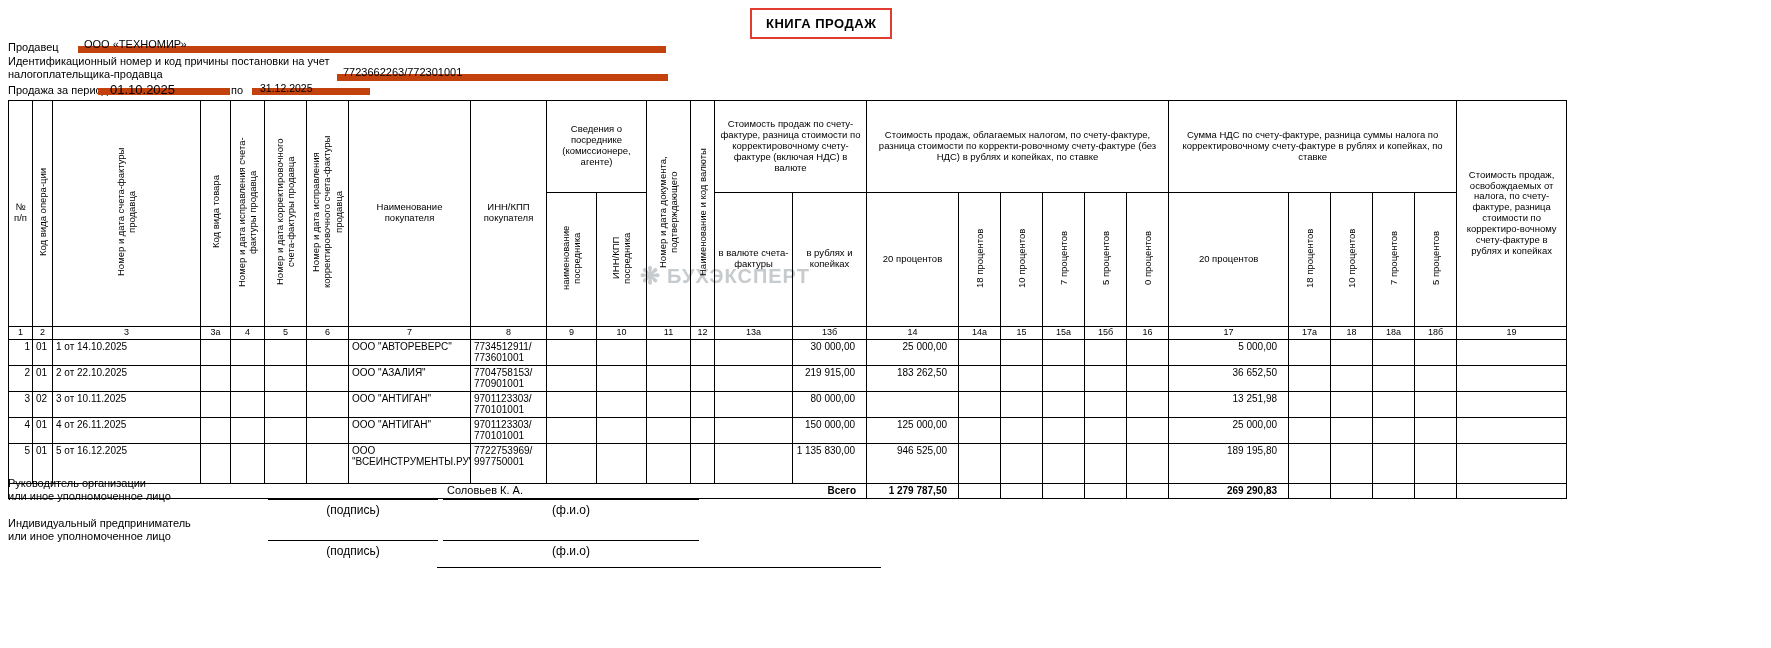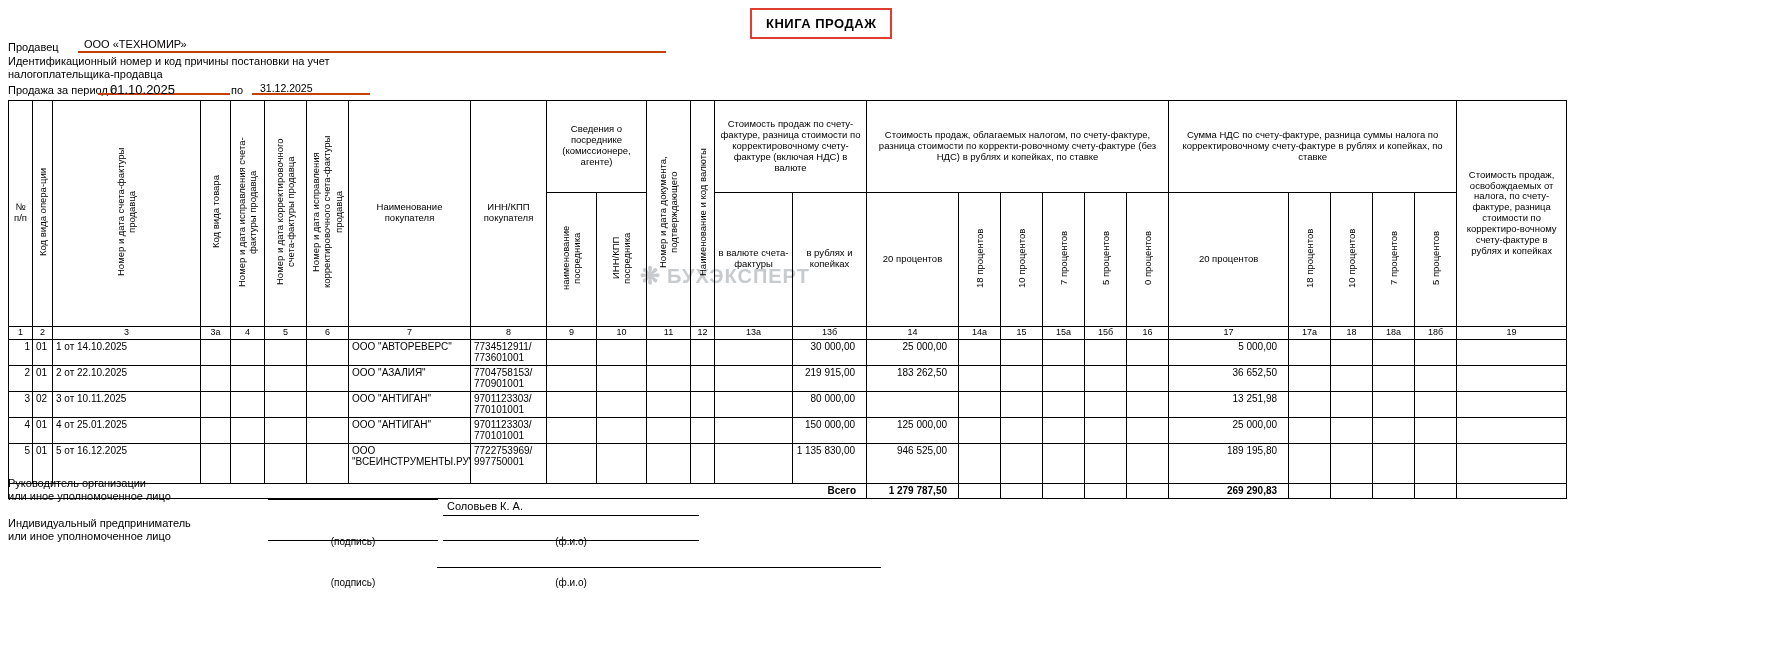--- a/index.html
+++ b/index.html
@@ -7,21 +7,21 @@
   .page { position: relative; width: 1771px; height: 648px; background: #fff; overflow: hidden; }
 
   .title-box {
     position: absolute; left: 750px; top: 8px;
     border: 2px solid #e03c31; background: #fff;
     padding: 6px 14px; font-size: 13px; font-weight: bold; letter-spacing: .5px;
     z-index: 2;
   }
 
   .mtext { position: absolute; font-size: 11px; white-space: nowrap; }
-  .ufield { position: absolute; border-bottom: 2px solid #c2410c; font-size: 11px; white-space: nowrap; padding-left: 6px; }
+  .ufield { position: absolute; border-bottom: 7px solid #c2410c; font-size: 11px; white-space: nowrap; padding-left: 6px; }
 
   .watermark {
     position: absolute; left: 640px; top: 264px; z-index: 0;
     display: flex; align-items: center; gap: 6px;
     color: #c7cbce; font-weight: bold; font-size: 20px; letter-spacing: 1px;
     pointer-events: none;
   }
   .watermark .wicon { font-size: 24px; line-height: 1; }
 
   table.book-table {
@@ -47,37 +47,38 @@
   .row-tall td { height: 40px; }
   .cell-idx { text-align: right !important; padding-right: 2px !important; }
   .cell-num { text-align: right !important; padding-right: 11px !important; white-space: nowrap; }
   .pre { white-space: pre-line; }
 
   .total-row td { height: 15px; font-size: 10px; font-weight: bold; vertical-align: top; padding: 1px 3px; }
   .total-label { text-align: right; padding-right: 10px !important; }
 
   .ftext { position: absolute; font-size: 11px; white-space: nowrap; }
   .sig-line { position: absolute; height: 14px; border-bottom: 1px solid #000; }
-  .name-line { position: absolute; height: 16px; border-bottom: 1px solid #000; font-size: 11px; padding-left: 4px; white-space: nowrap; margin-top: 16px; }
-  .caption { position: absolute; font-size: 10px; text-align: center; margin-top: 33px; }
+  .name-line { position: absolute; height: 16px; border-bottom: 1px solid #000; font-size: 11px; padding-left: 4px; white-space: nowrap; }
+  .caption { position: absolute; font-size: 12px; text-align: center; }
 </style>
 </head>
 <body>
 
 <div class="page">
 
   <div class="title-box">
     <span>КНИГА ПРОДАЖ</span>
   </div>
 
   <div class="mtext" style="left:8px; top:41px;">Продавец</div>
   <div class="ufield" style="left:78px; top:38px; width:588px; height:15px;">ООО «ТЕХНОМИР»</div>
 
   <div class="mtext" style="left:8px; top:55px;">Идентификационный номер и код причины постановки на учет</div>
   <div class="mtext" style="left:8px; top:68px;">налогоплательщика-продавца</div>
+  <div class="ufield" style="left:337px; top:66px; width:331px; height:15px;">7723662263/772301001</div>
 
   <div class="mtext" style="left:8px; top:84px;">Продажа за период с</div>
   <div class="ufield" style="left:98px; top:82px; width:132px; height:13px; padding-left:12px; font-size:13px;">01.10.2025</div>
   <div class="mtext" style="left:231px; top:84px;">по</div>
   <div class="ufield" style="left:252px; top:82px; width:118px; height:13px; padding-left:8px; font-size:10.5px;">31.12.2025</div>
 
   <div class="watermark">
     <span class="wicon">❋</span>
     <span>БУХЭКСПЕРТ</span>
   </div>
@@ -270,21 +271,21 @@
         <td></td>
           <td></td>
           <td></td>
           <td></td>
           <td></td>
       </tr>
 
       <tr class="data-row">
         <td class="cell-idx">4</td>
         <td>01</td>
-        <td>4 от 25.01.2025</td>
+        <td>4 от 26.11.2025</td>
         <td></td>
           <td></td>
           <td></td>
           <td></td>
         <td class="pre">ООО "АНТИГАН"</td>
         <td class="pre">9701123303/
 770101001</td>
         <td></td>
           <td></td>
           <td></td>

